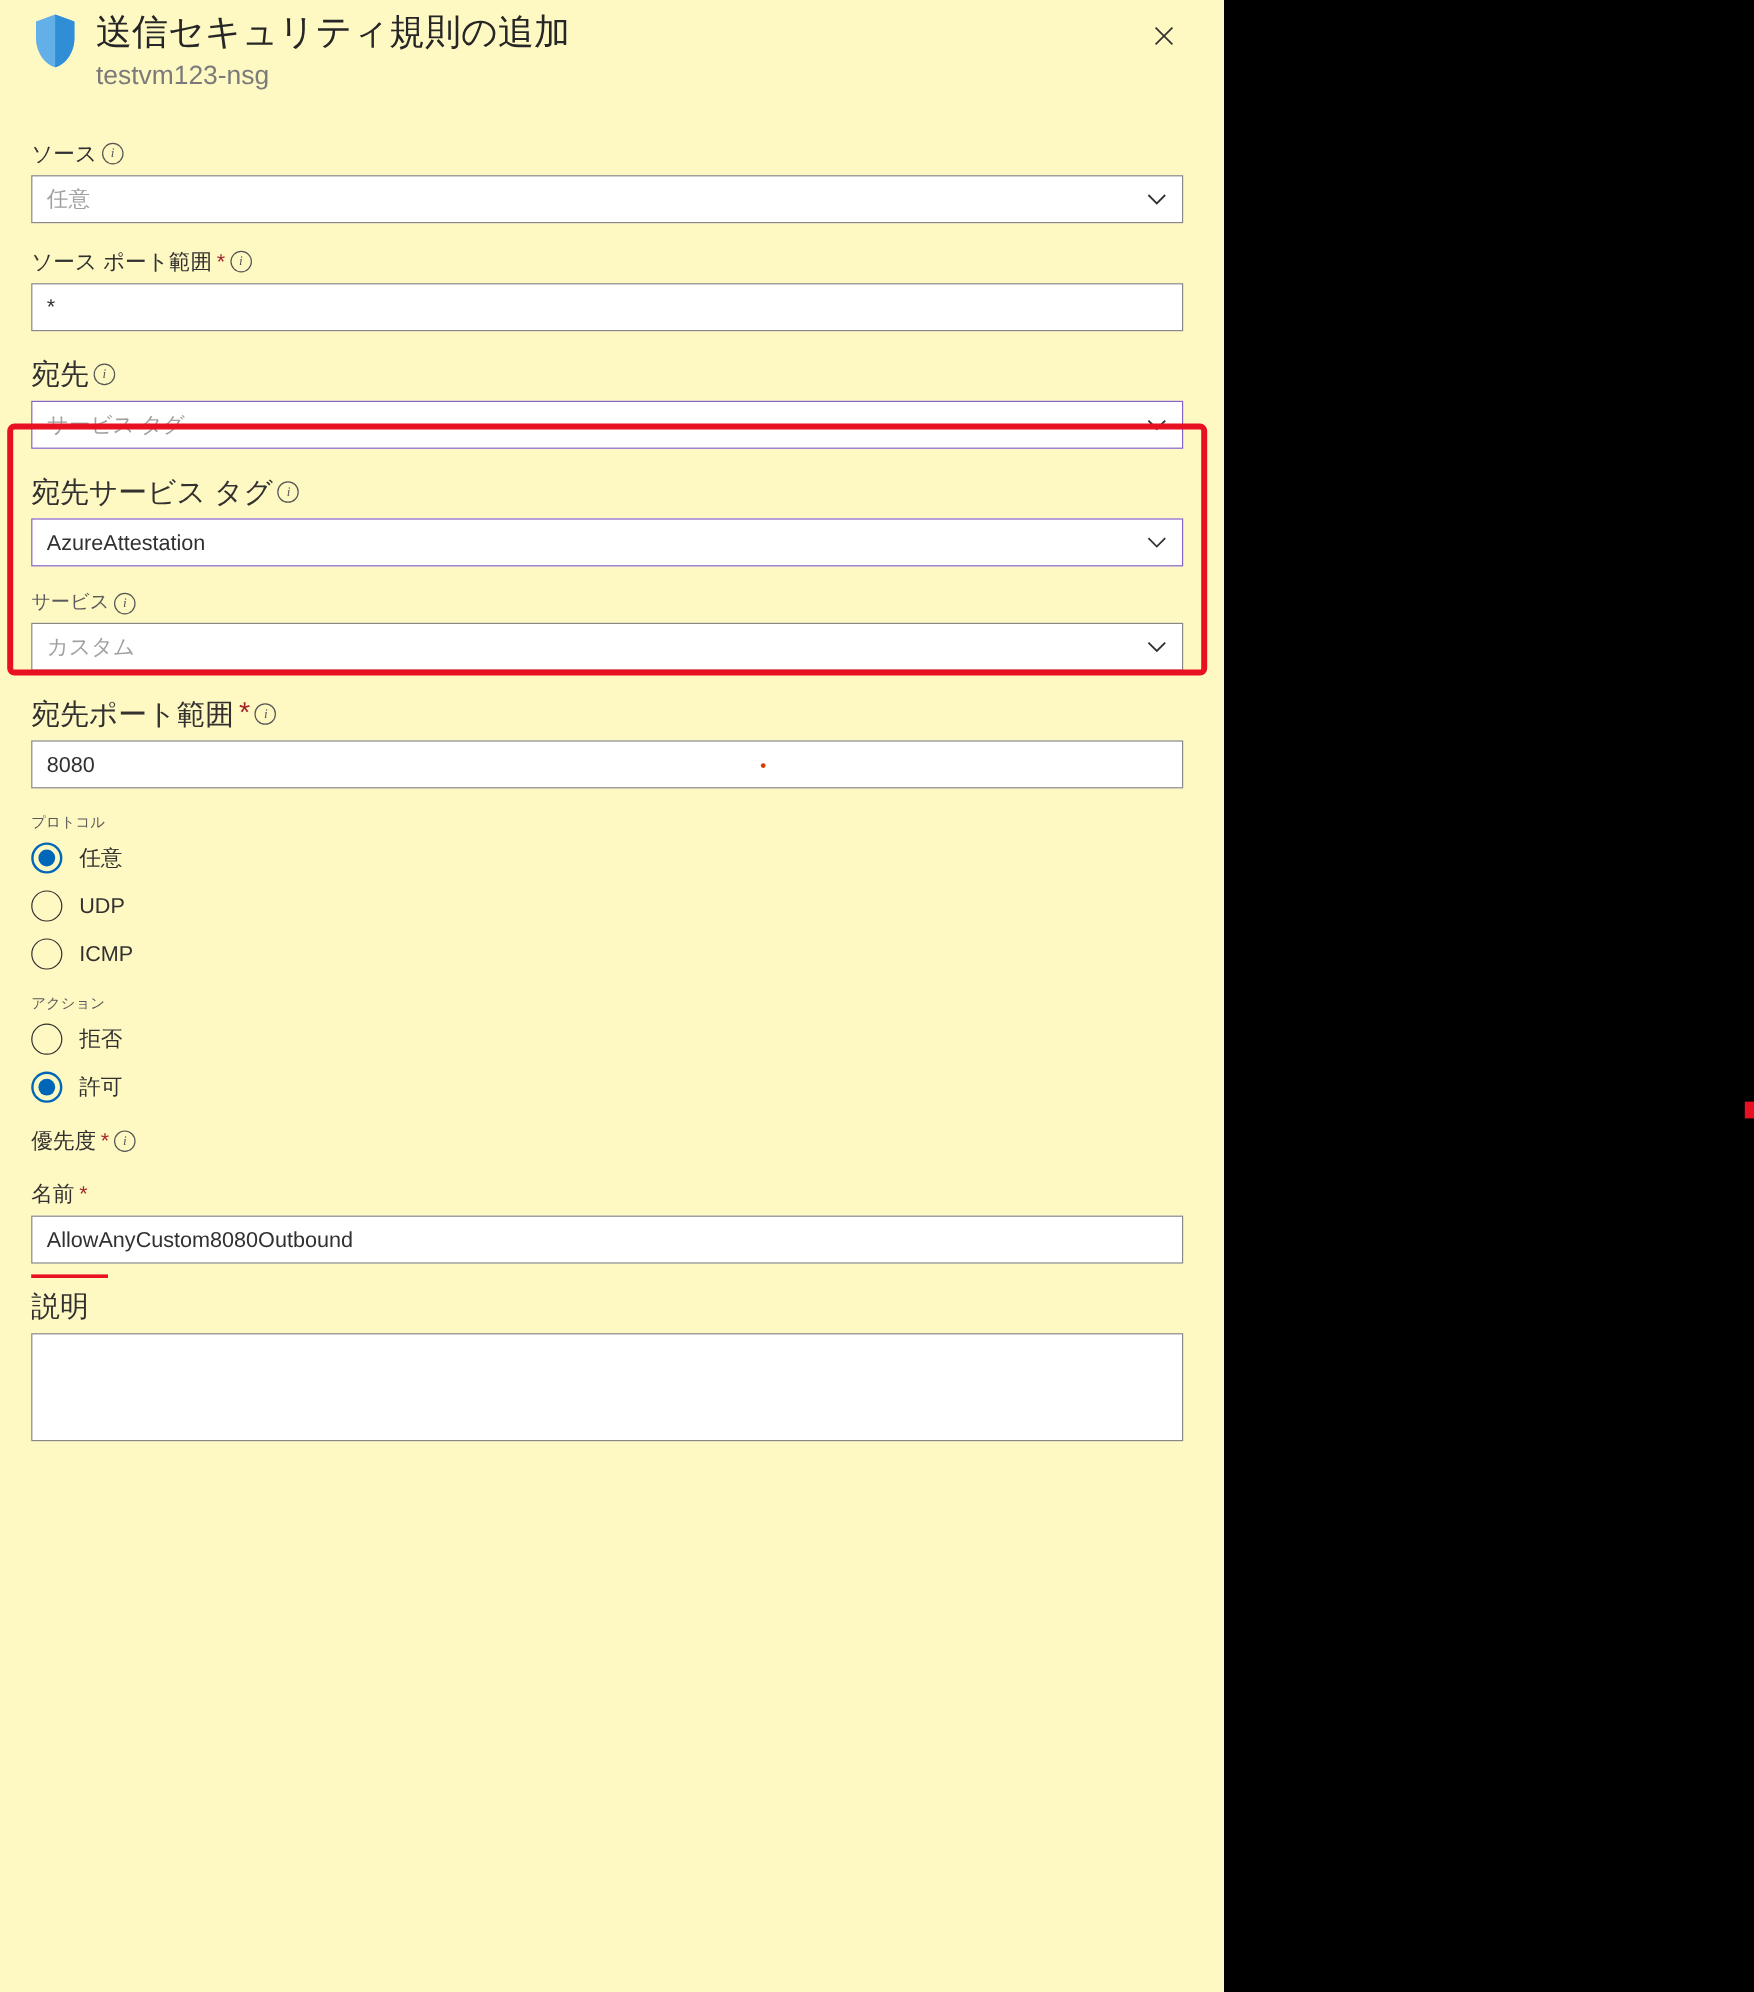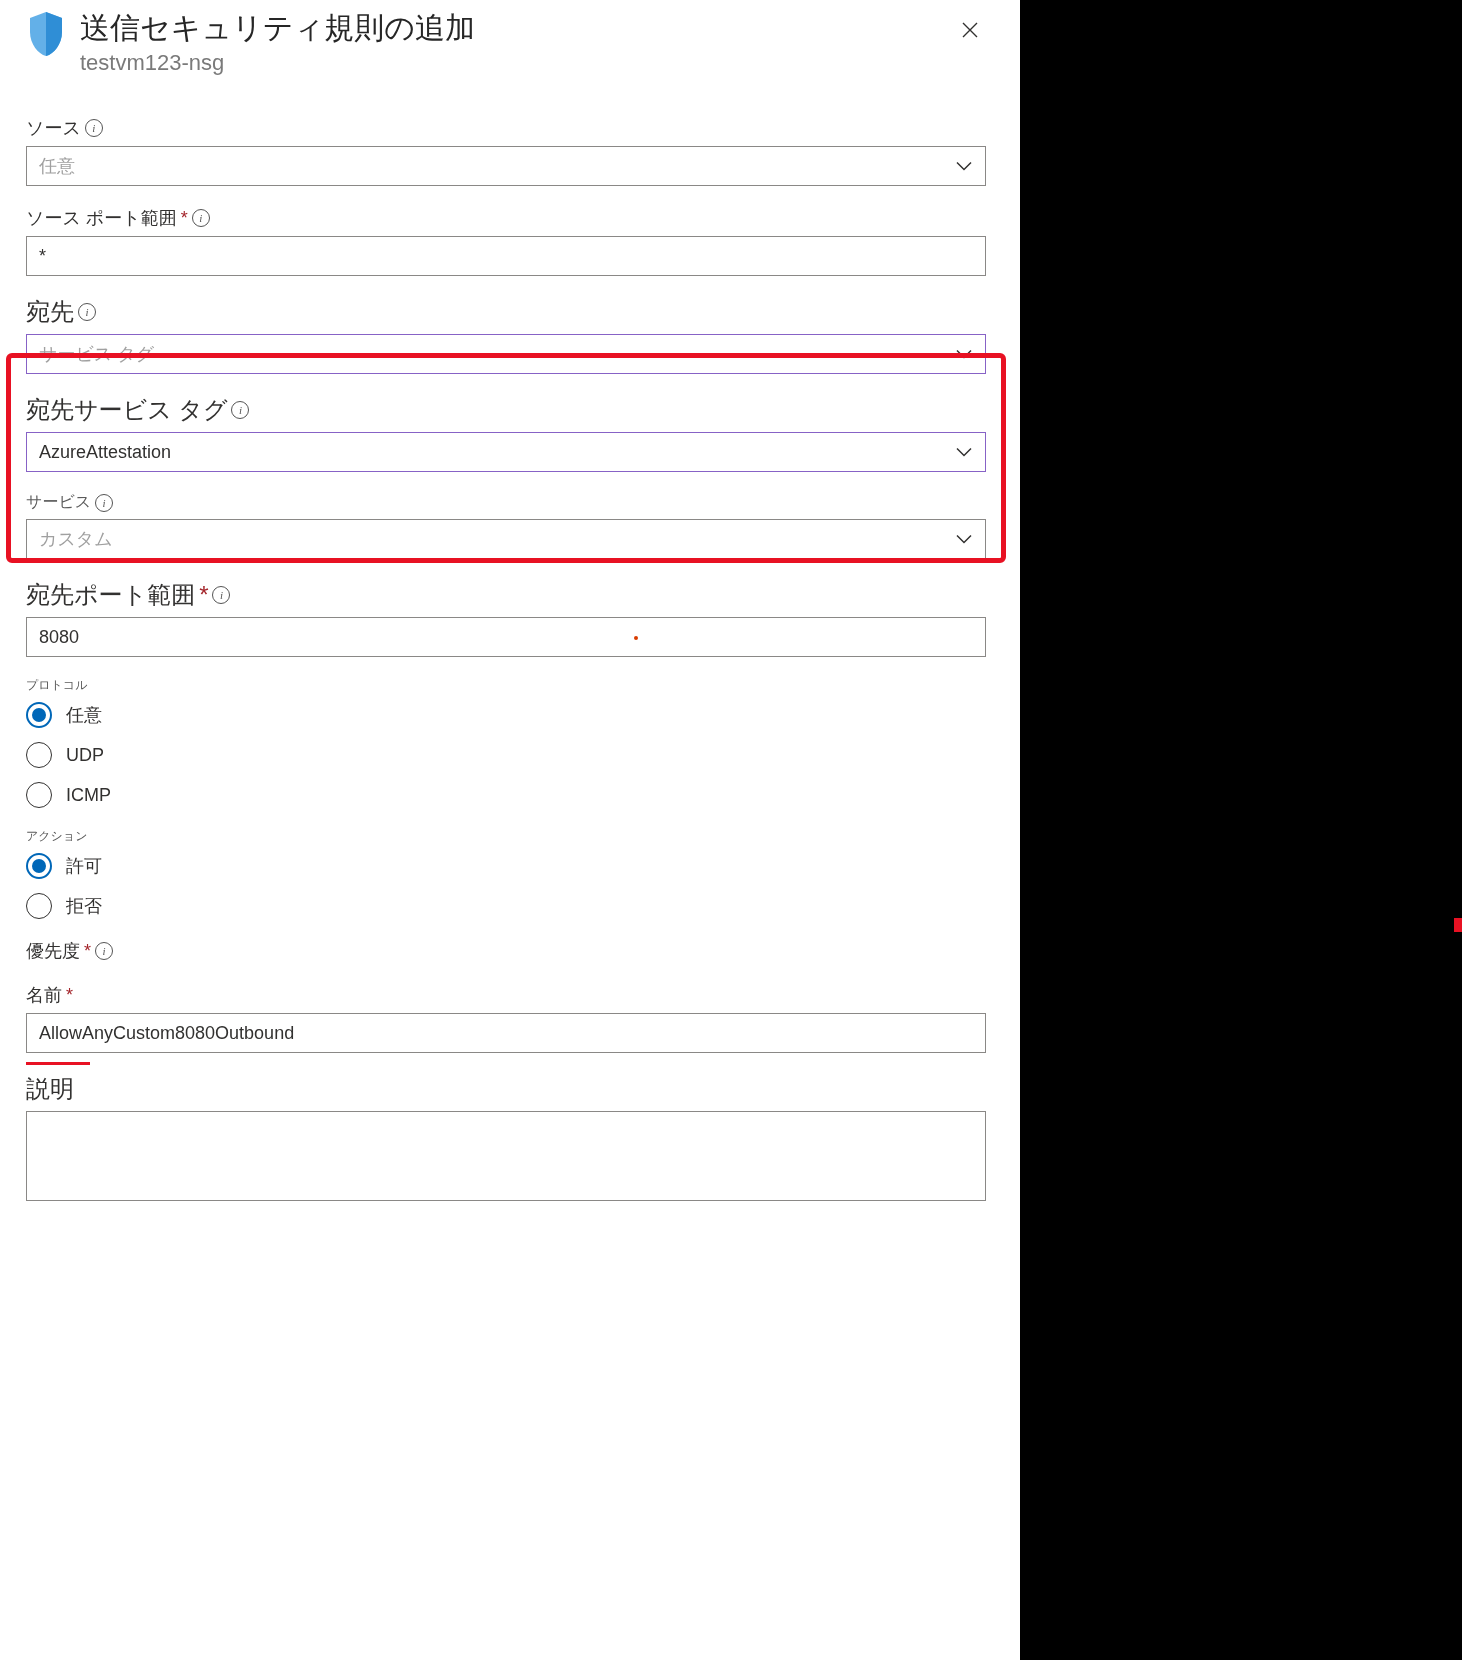--- a/index.html
+++ b/index.html
@@ -7,21 +7,21 @@
       font-family: "Segoe UI", "Yu Gothic", "Meiryo", sans-serif;
       background: #000;
       width: 1462px;
       height: 1660px;
       position: relative;
     }
     .panel {
       position: absolute;
       left: 0; top: 0;
       width: 1020px; height: 1660px;
-      background: #ffffff;
+      background: #fef9c3;
       padding: 10px 26px 0 26px;
     }
     .header {
       display: flex; align-items: flex-start; gap: 14px;
       margin-bottom: 40px;
       position: relative;
     }
     .shield-icon { width: 40px; height: 48px; flex-shrink: 0; }
     .title { font-size: 30px; font-weight: 500; color: #262626; line-height: 1.2; }
     .subtitle { font-size: 22px; color: #7a7a7a; margin-top: 4px; }
@@ -222,29 +222,29 @@
         <div class="radio-circle"></div>
         <span class="radio-label">ICMP</span>
       </div>
     </div>
   </div>
 
   <div class="field-group">
     <div class="section-label-small">アクション</div>
     <div class="radio-group">
       <div class="radio-row">
+        <div class="radio-circle"></div>
+        <span class="radio-label">拒否</span>
+      </div>
+      <div class="radio-row">
         <div class="radio-circle selected">
             <div class="radio-dot"></div>
           </div>
         <span class="radio-label">許可</span>
       </div>
-      <div class="radio-row">
-        <div class="radio-circle"></div>
-        <span class="radio-label">拒否</span>
-      </div>
     </div>
   </div>
 
   <div class="field-group">
     <div class="field-label">
       <span>優先度</span>
       <span class="req">*</span>
       <span class="info-icon">i</span>
     </div>
   </div>

